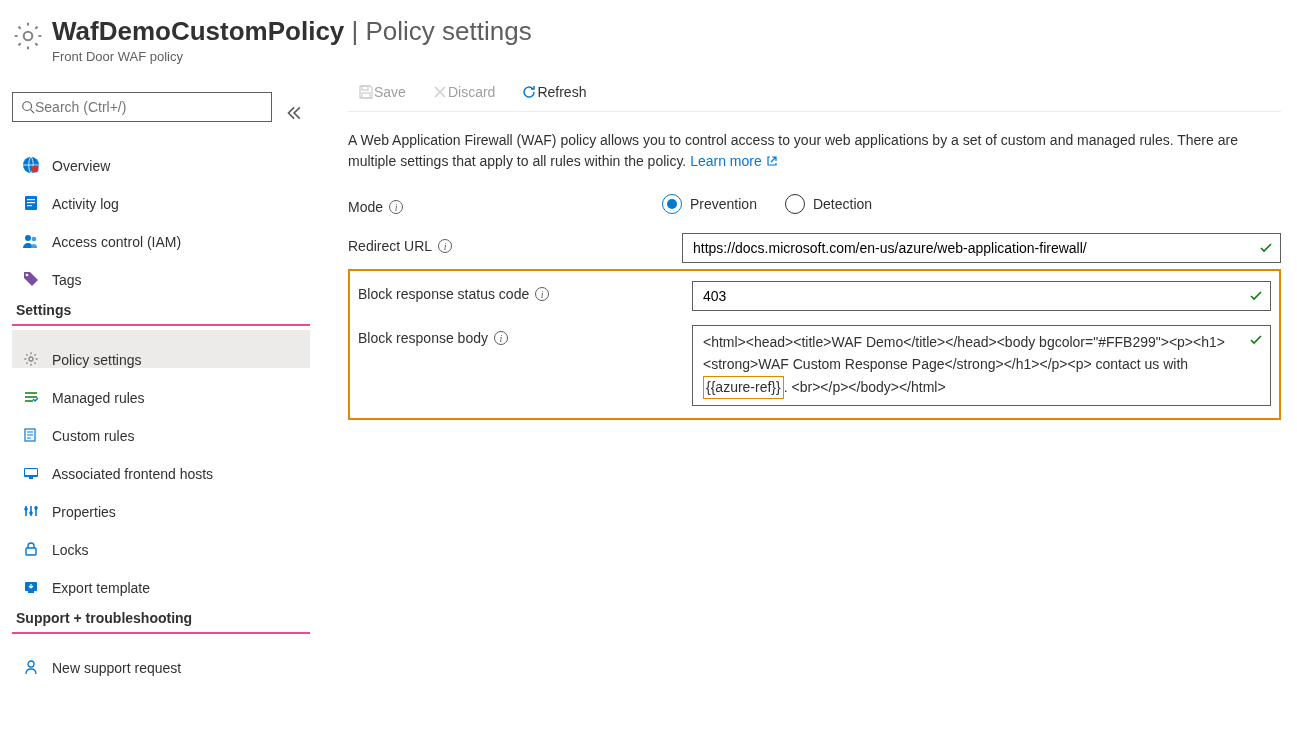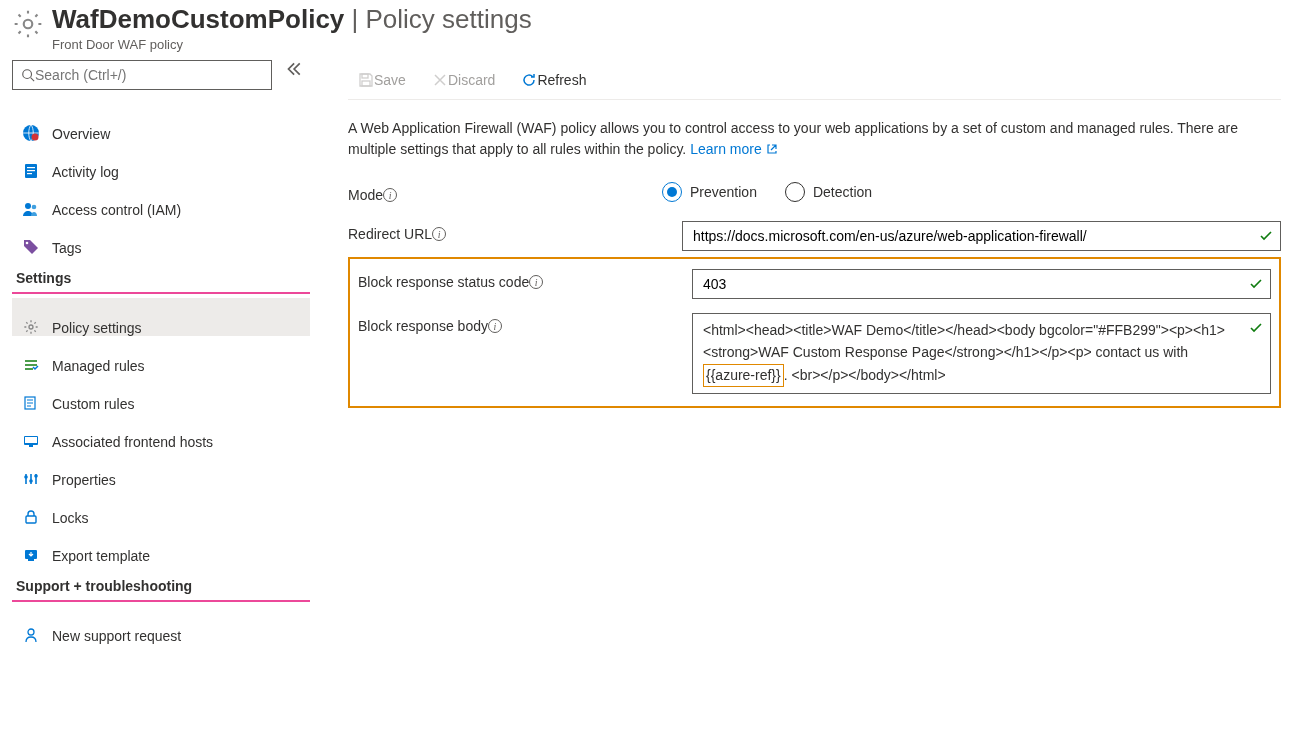--- a/index.html
+++ b/index.html
@@ -5,21 +5,21 @@
     * { box-sizing: border-box; margin: 0; padding: 0; }
     body {
       font-family: "Segoe UI", -apple-system, BlinkMacSystemFont, sans-serif;
       font-size: 14px;
       color: #323130;
       background: #fff;
     }
     .header {
       display: flex;
       align-items: flex-start;
-      padding: 4px 16px 8px 12px;
+      padding: 16px 16px 8px 12px;
     }
     .gear-big {
       width: 32px;
       height: 32px;
       margin-right: 8px;
       margin-top: 4px;
       flex-shrink: 0;
     }
     .header-text { flex: 1; }
     .header-title {
@@ -38,23 +38,24 @@
       display: flex;
       padding: 0 16px 16px 12px;
     }
     .sidebar {
       width: 308px;
       flex-shrink: 0;
       padding-right: 10px;
     }
     .search-row {
       display: flex;
-      align-items: flex-start;
+      align-items: flex-end;
       gap: 12px;
       margin-bottom: 14px;
+      margin-top: 20px;
     }
     .search-box {
       flex: 1;
       display: flex;
       align-items: center;
       border: 1px solid #605e5c;
       height: 30px;
       padding: 0 8px;
       max-width: 260px;
     }
@@ -131,20 +132,21 @@
       display: flex;
       align-items: flex-start;
       margin-bottom: 18px;
     }
     .form-label {
       width: 314px;
       font-size: 14px;
       color: #323130;
       display: flex;
       align-items: center;
+      gap: 6px;
       padding-top: 5px;
     }
     .form-control { flex: 1; max-width: 600px; }
     .radio-group { display: flex; gap: 28px; align-items: center; }
     .radio-opt { display: flex; align-items: center; gap: 8px; cursor: pointer; }
     .radio-circle {
       width: 20px; height: 20px; border-radius: 50%;
       border: 1px solid #323130; display: flex; align-items: center; justify-content: center;
     }
     .radio-circle.checked { border-color: #0078d4; }

